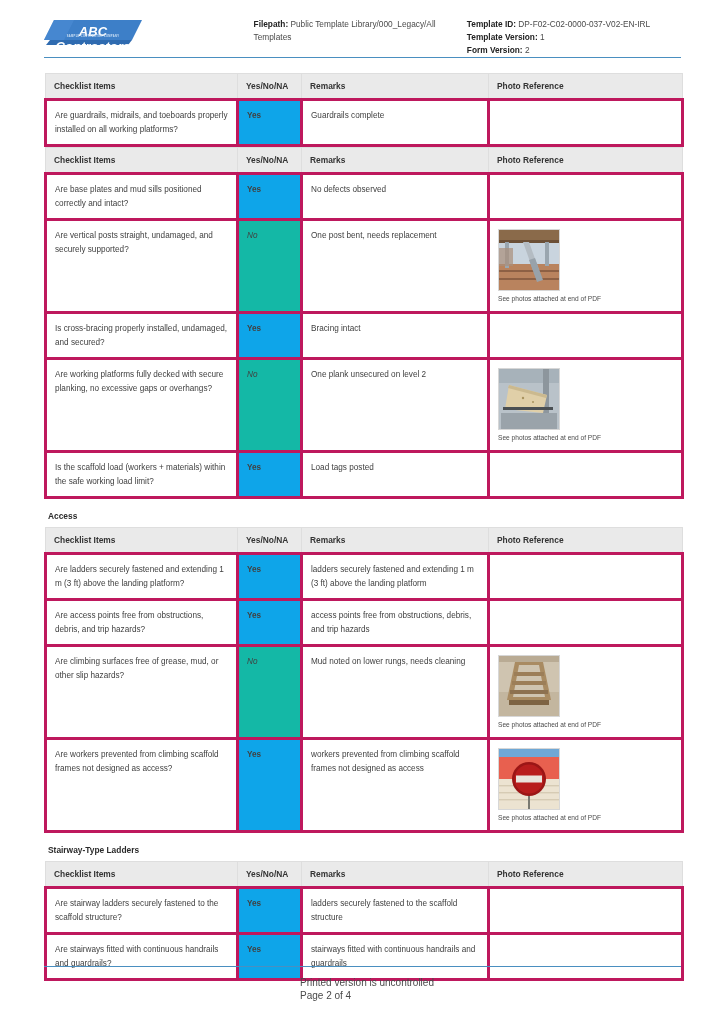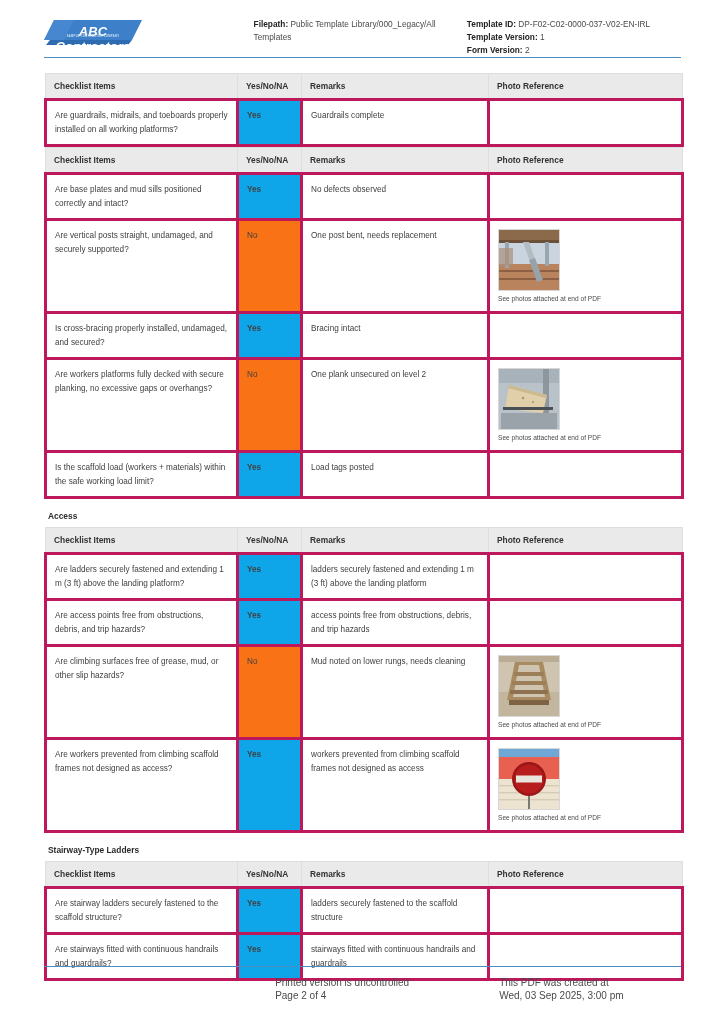--- a/index.html
+++ b/index.html
@@ -94,21 +94,21 @@
     vertical-align: top;
     padding: 8px 8px;
     line-height: 13.5px;
   }
   .col-item  { width: 192px; }
   .col-ans   { width: 64px; }
   .col-rem   { width: 187px; }
   .col-photo { width: 194px; }
 
   td.ans-yes { background: #0ea5e9; color: #3d5c41; font-weight: bold; }
-  td.ans-no  { background: #f97316; color: #5c4141; }
+  td.ans-no  { background: #14b8a6; color: #5c4141; font-style: italic; }
 
   .photo-wrap { display: block; }
   .thumb {
     width: 62px; height: 62px;
     display: block;
     border: 1px solid #d7d7d7;
     overflow: hidden;
   }
   .thumb svg { display: block; }
   .photo-cap {
@@ -235,21 +235,21 @@
               </div>
             </td>
           </tr>
           <tr>
             <td class="col-item">Is cross-bracing properly installed, undamaged, and secured?</td>
             <td class="col-ans ans-yes">Yes</td>
             <td class="col-rem">Bracing intact</td>
             <td class="col-photo"></td>
           </tr>
           <tr>
-            <td class="col-item">Are workers platforms fully decked with secure planking, no excessive gaps or overhangs?</td>
+            <td class="col-item">Are working platforms fully decked with secure planking, no excessive gaps or overhangs?</td>
             <td class="col-ans ans-no">No</td>
             <td class="col-rem">One plank unsecured on level 2</td>
             <td class="col-photo">
               <div class="photo-wrap">
                 <div class="thumb">
     <svg width="60" height="60" viewBox="0 0 60 60" xmlns="http://www.w3.org/2000/svg">
       <rect width="60" height="60" fill="#b9c2c9"></rect>
       <rect x="0" y="0" width="60" height="14" fill="#a7b2ba"></rect>
       <rect x="44" y="0" width="6" height="60" fill="#8d969d"></rect>
       <rect x="2" y="44" width="56" height="16" fill="#9aa3aa"></rect>
@@ -373,20 +373,16 @@
     </div>
 
   <div class="footer">
     <div class="rule-bottom"></div>
     <div class="footer-inner">
       <div class="foot-spacer"></div>
       <div class="foot-mid">
         <div>Printed version is uncontrolled</div>
         <div>Page 2 of 4</div>
       </div>
-      <div class="foot-right">
-        <div>This PDF was created at</div>
-        <div>Wed, 03 Sep 2025, 3:00 pm</div>
-      </div>
     </div>
   </div>
 
 </div>
 
 </body></html>

